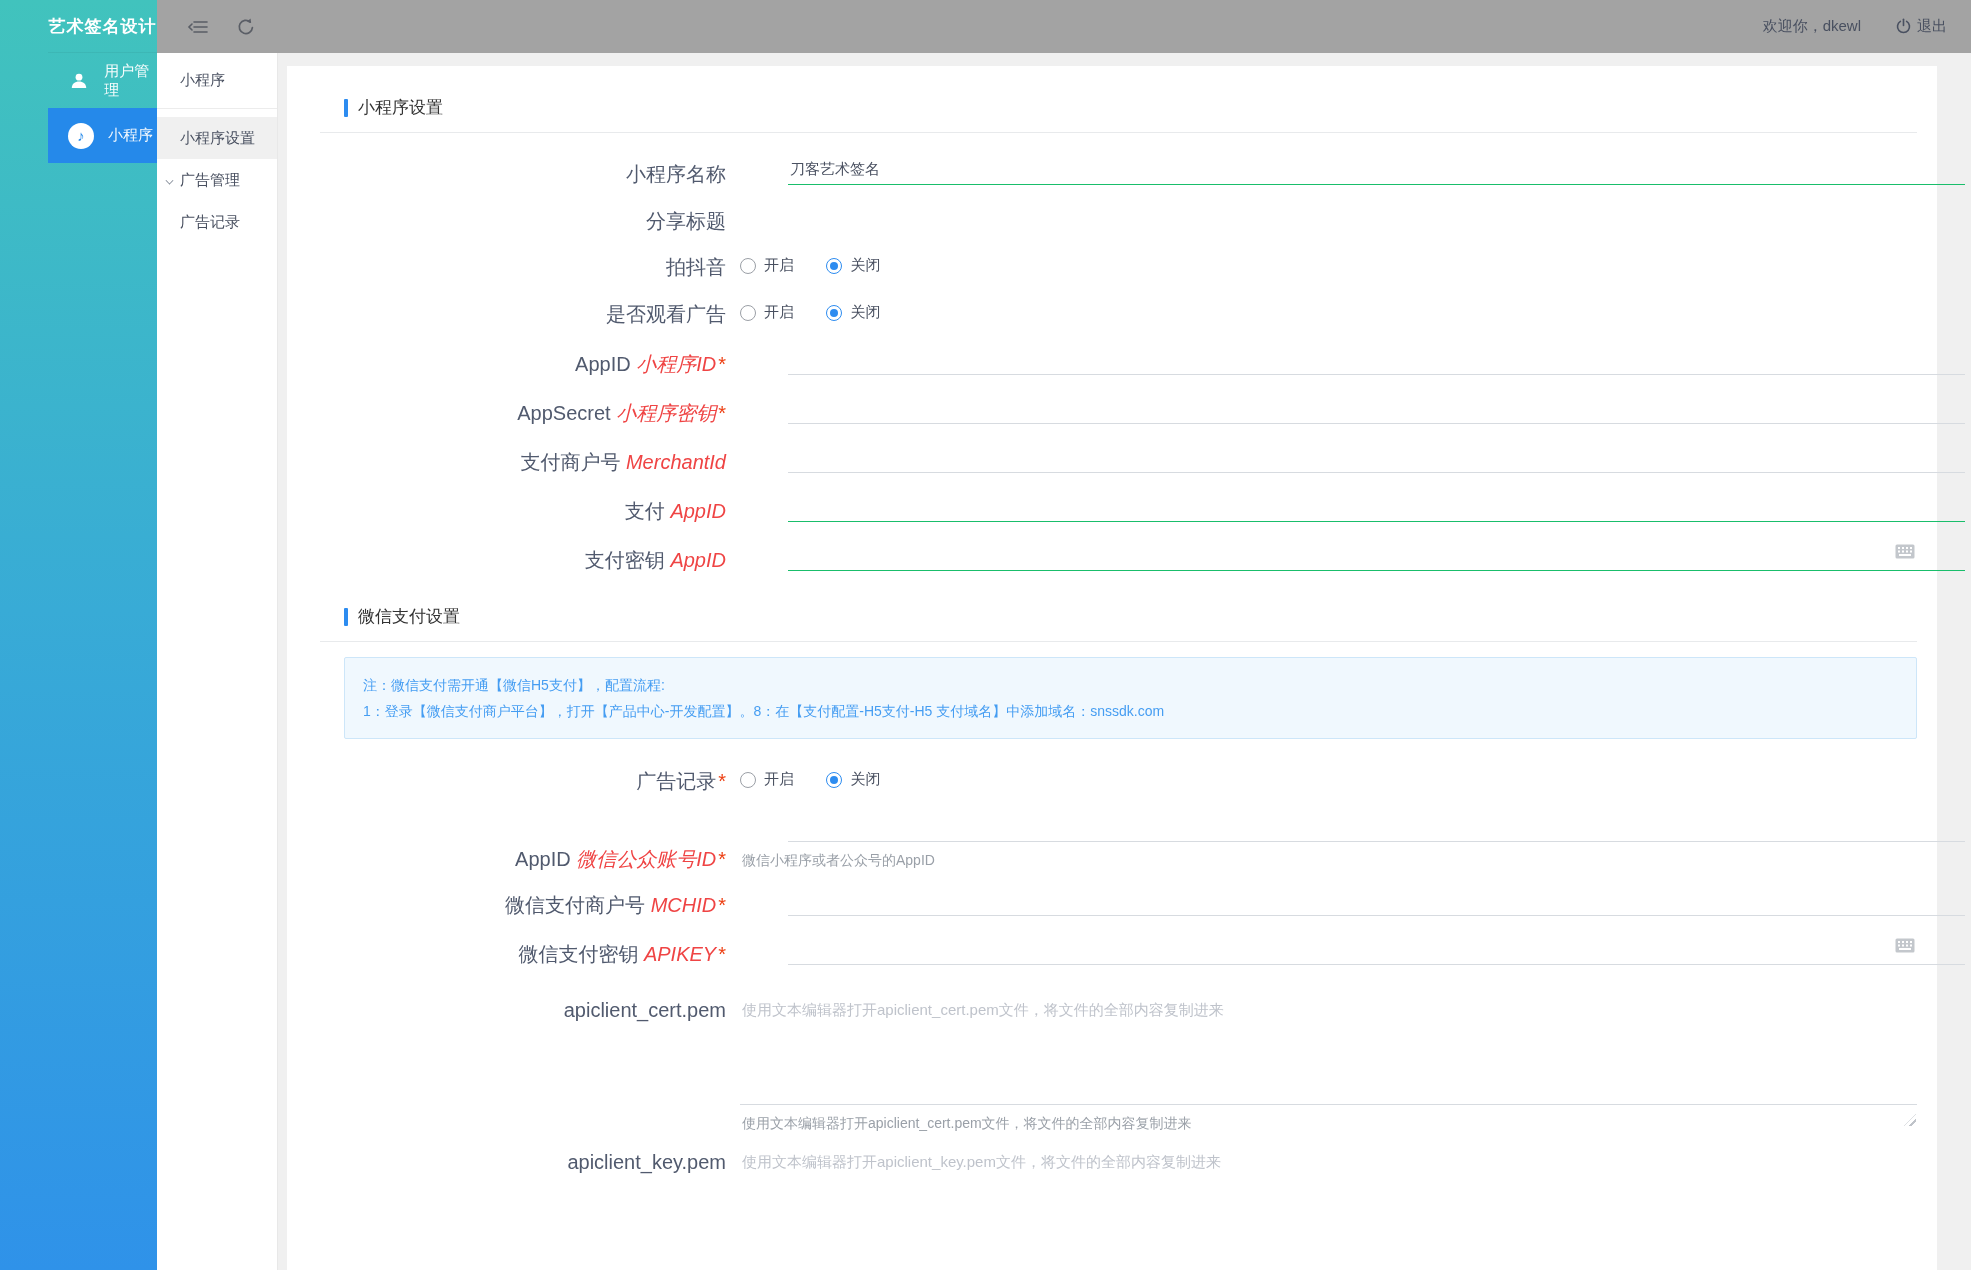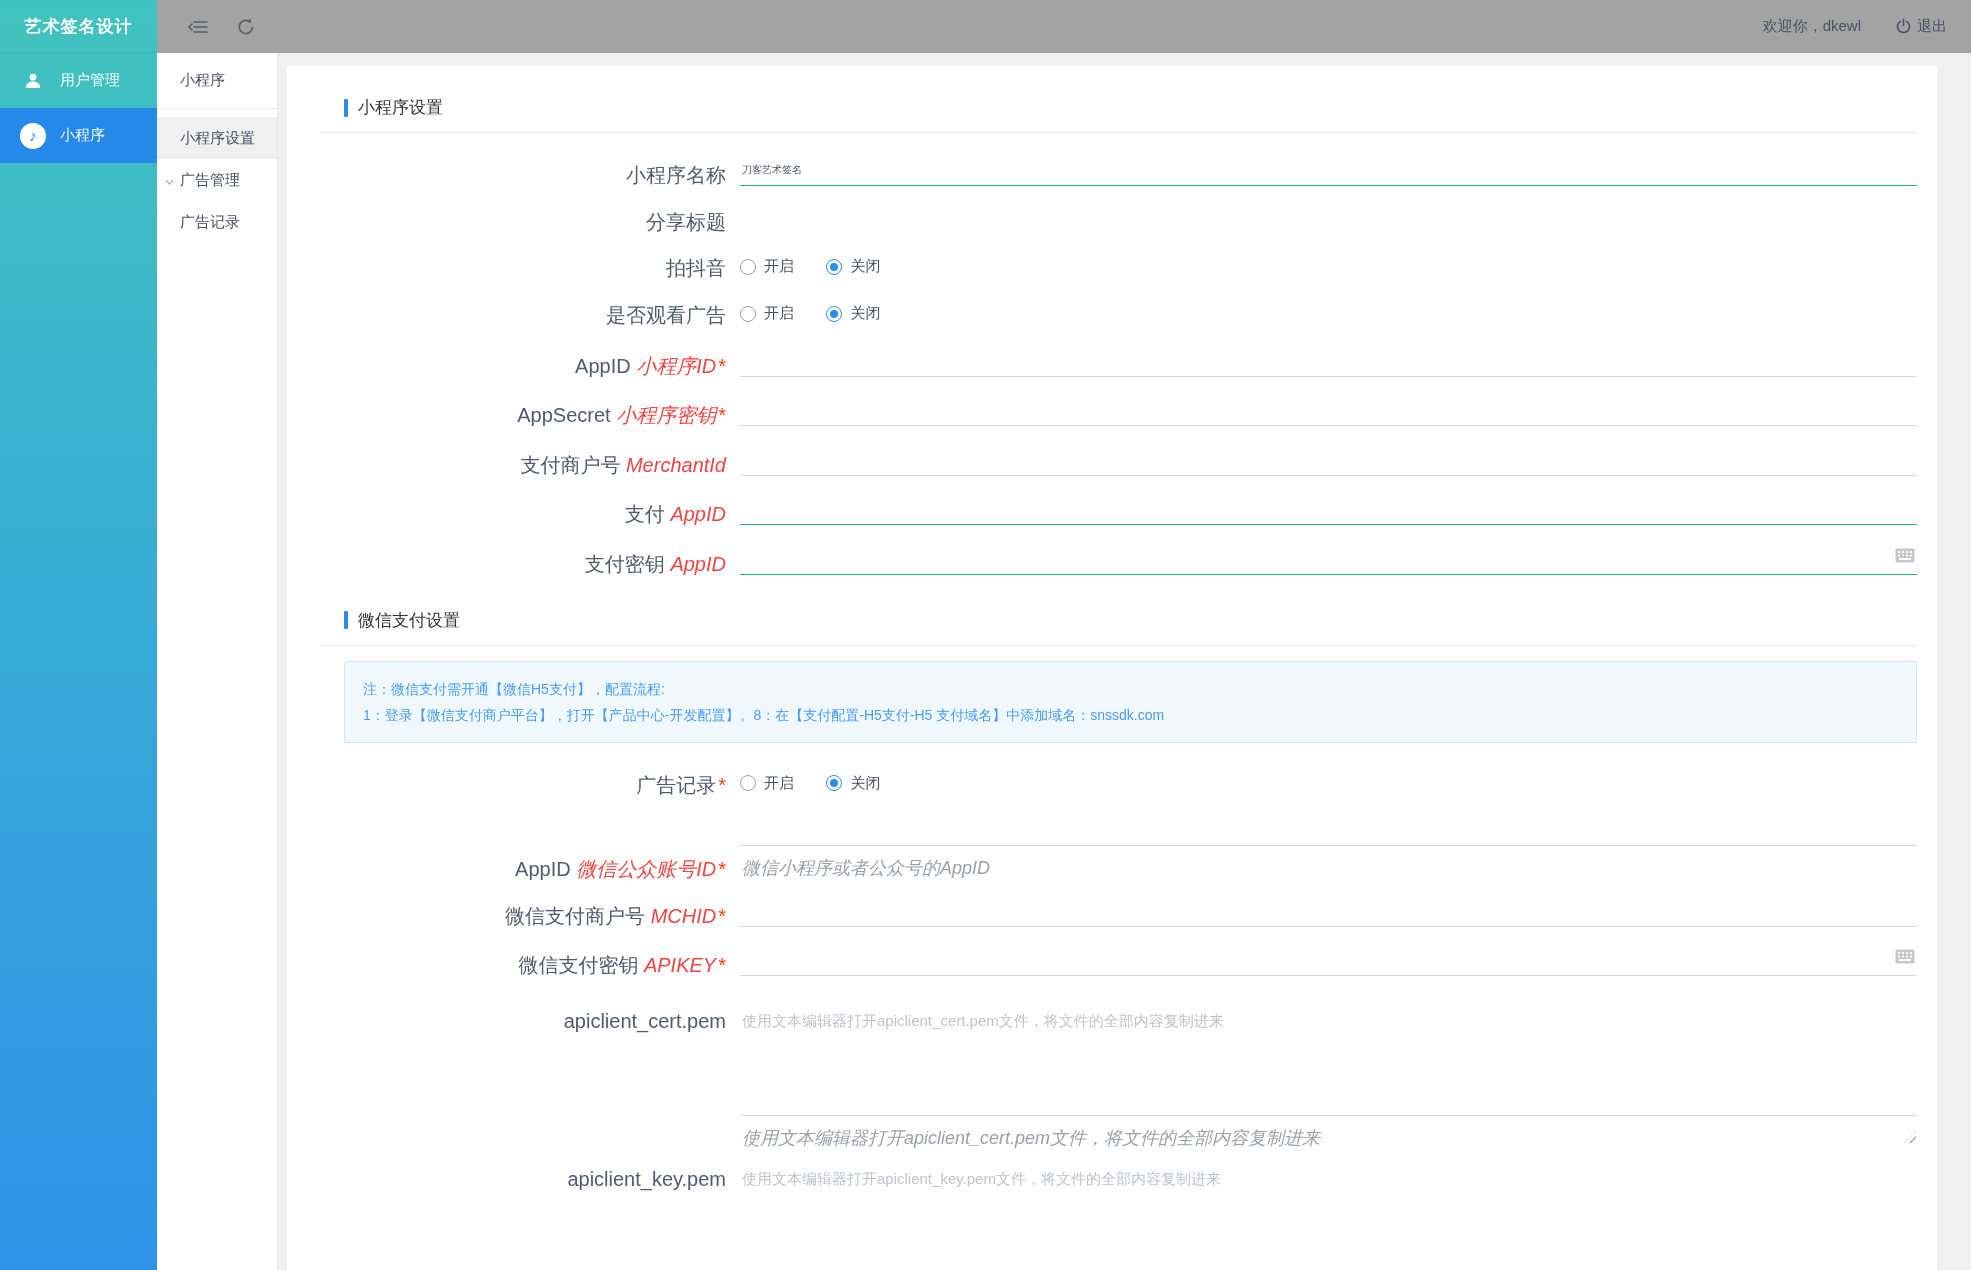--- a/index.html
+++ b/index.html
@@ -2,21 +2,21 @@
 <html><head>
 <meta charset="utf-8">
 <style>
   * { margin:0; padding:0; box-sizing:border-box; }
   html,body { width:1971px; height:1270px; overflow:hidden; background:#f0f0f0;
     font-family:"Liberation Sans","DejaVu Sans",sans-serif; }
   .app { display:flex; width:1971px; height:1270px; }
 
   
   .main-sidebar { width:157px; flex-shrink:0; height:100%;
-    background:linear-gradient(180deg,#41c3bd 0%,#38abd6 48%,#2f92e9 100%); }
+    background:linear-gradient(180deg,#41c3bd 0%,#38abd6 48%,#2f92e9 100%);padding-left:48px; }
   .logo { height:53px; line-height:53px; text-align:center; color:#fff;
     font-size:17px; font-weight:700; letter-spacing:1px;
     border-bottom:1px solid rgba(0,0,0,0.05); }
   .side-item { height:55px; display:flex; align-items:center; padding-left:18px;
     color:rgba(255,255,255,0.95); font-size:15px; cursor:pointer; }
   .side-item.active { background:#2589ea; }
   .side-icon { width:30px; height:30px; margin-right:12px; display:flex;
     align-items:center; justify-content:center; }
   .mini-circle { width:26px; height:26px; background:#fff; border-radius:50%;
     color:#2589ea; font-size:15px; display:flex; align-items:center; justify-content:center; }
@@ -57,28 +57,28 @@
   .frow { display:flex; align-items:flex-end; margin-bottom:23px; min-height:24px; }
   .frow.radios { align-items:center; }
   .frow.top { align-items:flex-start; }
   .flabel { width:396px; flex-shrink:0; text-align:right; padding-right:14px;
     font-size:20px; color:#515a6e; line-height:22px; }
   .lsub { color:#ef4444;font-style:italic; }
   .star { color:#ed4014; font-style:normal; margin-left:2px; }
   .fctrl { flex:1; position:relative; min-width:0; }
 
   input.line { width:100%; border:none; outline:none; background:transparent;
-    border-bottom:1px solid #d7dbe0; height:26px; font-size:10px; color:#495060;
-    padding:0 0 5px 2px; font-family:inherit; }
+    border-bottom:1px solid #d7dbe0; height:26px; font-size:15px; color:#495060;
+    padding:0 0 5px 2px; font-family:inherit;margin-left:48px; }
   input.line.green { border-bottom-color:#19be6b; }
   textarea.area { width:100%; border:none; outline:none; background:transparent;
     border-bottom:1px solid #d7dbe0; resize:none; font-size:15px; color:#495060;
     padding:2px 0 4px 2px; font-family:inherit; display:block; }
   input::placeholder, textarea::placeholder { color:#bfc3cb; }
-  .help { font-size:18px; color:#9aa0a8; margin-top:10px; padding-left:2px;font-style:italic; }
+  .help { font-size:14px; color:#9aa0a8; margin-top:10px; padding-left:2px; }
 
   .radio { display:inline-flex; align-items:center; margin-right:28px; font-size:15px;
     color:#495060; cursor:pointer; }
   .rc { width:16px; height:16px; border-radius:50%; border:1px solid #9b9fa6;
     margin-right:8px; position:relative; flex-shrink:0; }
   .rc.sel { border-color:#2d8cf0; }
   .rc.sel::after { content:''; position:absolute; left:3px; top:3px; width:8px; height:8px;
     border-radius:50%; background:#2d8cf0; }
 
   .kbd-icon { position:absolute; right:2px; bottom:8px; }

